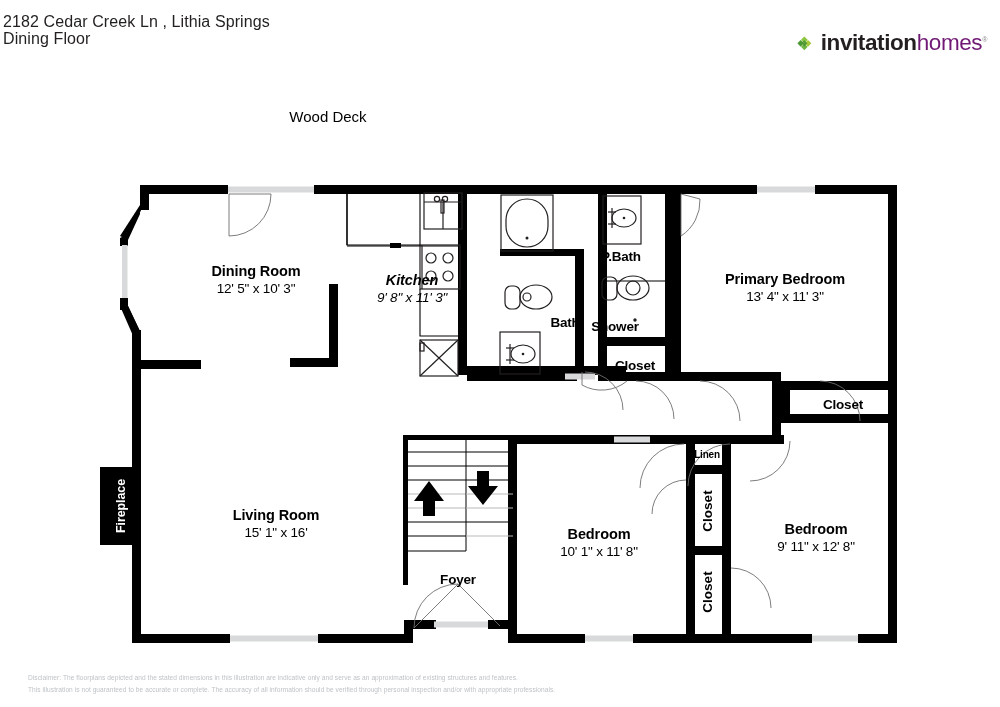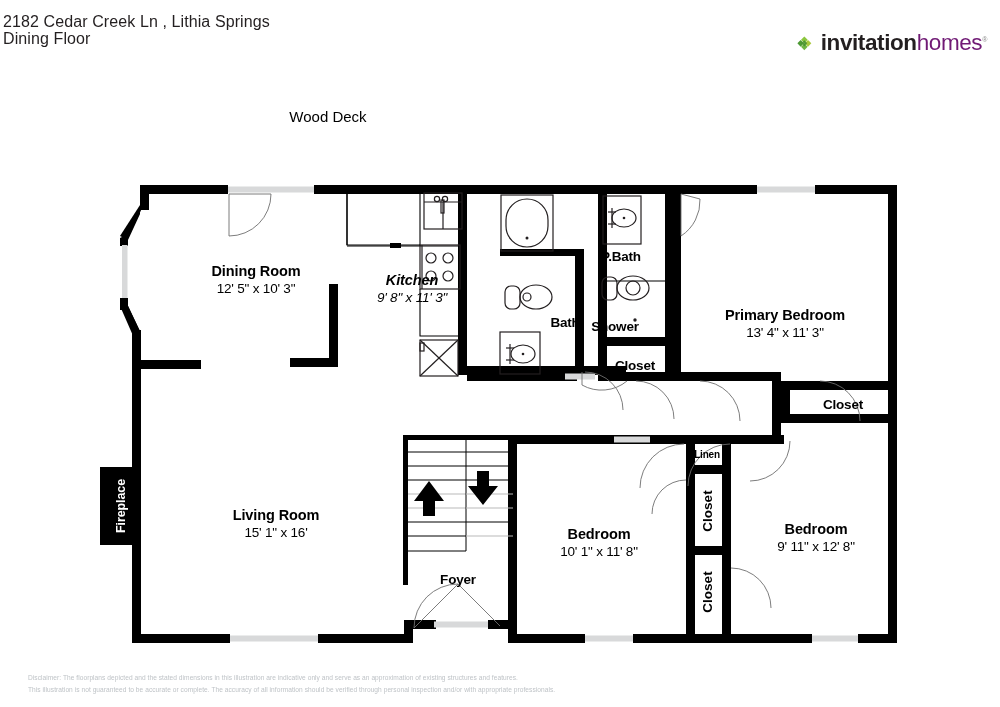--- a/index.html
+++ b/index.html
@@ -448,21 +448,21 @@
 
   <div id="room-labels">
       <div class="room-label" style="left: 240px; top: 263px; margin-left: 16px;">
         <span class="rl-name">Dining Room</span>
         <span class="rl-dim">12' 5" x 10' 3"</span>
       </div>
       <div class="room-label" style="left: 412px; top: 272px; font-style: italic;">
         <span class="rl-name">Kitchen</span>
         <span class="rl-dim">9' 8" x 11' 3"</span>
       </div>
-      <div class="room-label" style="left: 785px; top: 271px; margin-top: 36px;">
+      <div class="room-label" style="left: 785px; top: 271px;">
         <span class="rl-name">Primary Bedroom</span>
         <span class="rl-dim">13' 4" x 11' 3"</span>
       </div>
       <div class="room-label" style="left: 276px; top: 491px; margin-top: 16px;">
         <span class="rl-name">Living Room</span>
         <span class="rl-dim">15' 1" x 16'</span>
       </div>
       <div class="room-label" style="left: 599px; top: 526px;">
         <span class="rl-name">Bedroom</span>
         <span class="rl-dim">10' 1" x 11' 8"</span>

